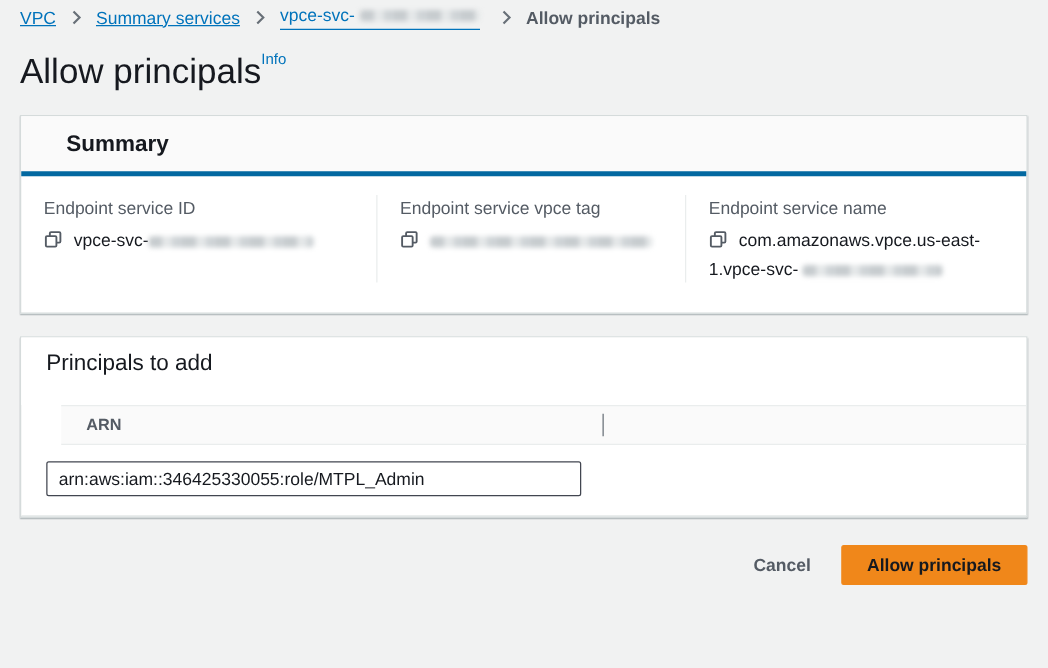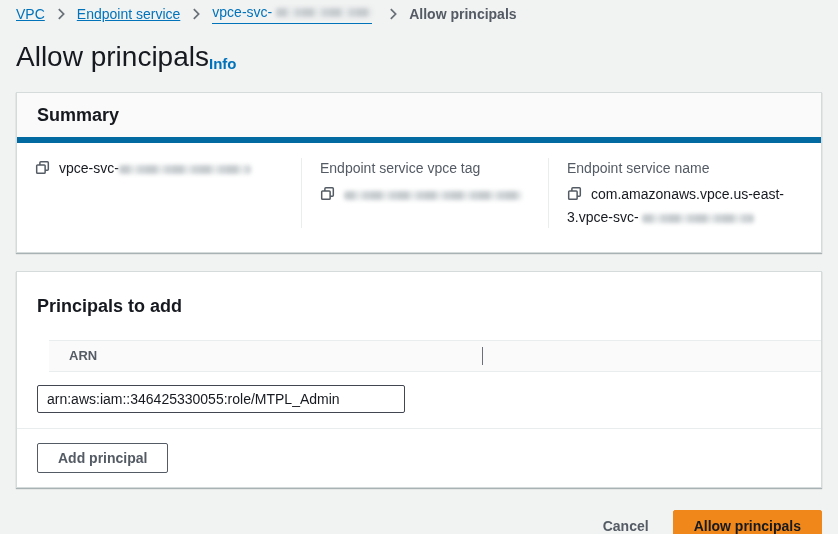--- a/index.html
+++ b/index.html
@@ -33,63 +33,63 @@
   .redact {
     display:inline-block; height:9px; border-radius:3px;
     background:repeating-linear-gradient(90deg,#c6cbce 0 11px,#e4e7e8 11px 19px,#ced3d6 19px 27px);
     filter:blur(2px);
     vertical-align:middle;
   }
 
   
   .title-row { display:flex; align-items:flex-end; margin:16px 0 18px; }
   .page-title { font-size:28px; font-weight:400; line-height:34px; color:#16191f; }
-  .info-link { font-size:15px; font-weight:700; color:#0073bb; line-height:14px; margin-bottom:3px; cursor:pointer; }
+  .info-link { font-size:12px; font-weight:400; color:#0073bb; line-height:14px; margin-bottom:20px; cursor:pointer; }
 
   
   .card {
     background:#fff;
     border:1px solid #d5dbdb;
     box-shadow:0 1px 1px 0 rgba(0,28,36,0.3);
   }
   .card-header {
     background:#fafafa;
-    border-bottom:6px solid #0369a1;
-    padding:12px 20px;
+    border-bottom:4px solid #0369a1;
+    padding:12px 36px;
     font-size:18px; font-weight:700; line-height:20px;
   }
 
   
   .summary-content { display:flex; padding:15px 0 24px; }
   .sum-col { padding:0 18px; }
   .sum-col.c1 { width:284px; }
   .sum-col.c2 { width:247px; border-left:1px solid #eaeded; }
   .sum-col.c3 { width:235px; border-left:1px solid #eaeded; }
   .field-label { color:#545b64; font-size:14px; line-height:20px; margin-bottom:6px; }
   .field-value { font-size:14px; line-height:21px; color:#16191f; }
   .copy-icon { display:inline-block; vertical-align:-2px; margin-right:9px; cursor:pointer; }
 
   
   .principals-card { margin-top:18px; }
-  .p-header { padding:22px 20px 22px; font-size:18px; font-weight:700; line-height:24px; background:#fff; }
+  .p-header { padding:8px 20px 22px; font-size:18px; font-weight:400; line-height:24px; background:#fff; }
   .table-head {
     position:relative;
     background:#fafafa;
     border-top:1px solid #eaeded;
     border-bottom:1px solid #eaeded;
     padding:8px 20px;
     font-size:13px; font-weight:700; color:#545b64; line-height:14px;margin-left:32px;
   }
   .col-divider {
     position:absolute; left:433px; top:6px;
     width:1px; height:18px; background:#687078; cursor:col-resize;
   }
   .input-row { padding:13px 20px 15px; border-bottom:1px solid #eaeded; }
   .arn-input {
-    width:368px; height:28px;
+    width:428px; height:28px;
     border:1px solid #424650; border-radius:2px;
     padding:0 9px;
     font-family:"Liberation Sans", sans-serif;
     font-size:14px; color:#16191f;
     background:#fff;
   }
   .button-row { padding:14px 20px 14px; }
   .btn {
     display:inline-block;
     font-family:"Liberation Sans", sans-serif;
@@ -120,21 +120,21 @@
 
 <div class="page">
 
   <nav class="breadcrumb">
     <a class="crumb-link">VPC</a>
     <span class="crumb-sep">
       <svg width="14" height="14" viewBox="0 0 16 16">
           <path d="M5.5 2.5 11 8l-5.5 5.5" fill="none" stroke="#687078" stroke-width="2"></path>
         </svg>
     </span>
-    <a class="crumb-link">Endpoint service</a>
+    <a class="crumb-link">Summary services</a>
     <span class="crumb-sep">
       <svg width="14" height="14" viewBox="0 0 16 16">
           <path d="M5.5 2.5 11 8l-5.5 5.5" fill="none" stroke="#687078" stroke-width="2"></path>
         </svg>
     </span>
     <a class="crumb-svc">
         <span>vpce-svc-</span>
         <span class="redact" style="width:96px"></span>
       </a>
     <span class="crumb-sep" style="margin-left:14px">
@@ -148,20 +148,21 @@
   <div class="title-row">
     <h1 class="page-title">Allow principals</h1>
     <a class="info-link">Info</a>
   </div>
 
   <section class="card">
     <div class="card-header">Summary</div>
     <div class="summary-content">
 
       <div class="sum-col c1">
+        <div class="field-label">Endpoint service ID</div>
         <div class="field-value">
           <span class="copy-icon">
             <svg width="15" height="15" viewBox="0 0 16 16">
                 <rect x="5.2" y="1.8" width="9" height="9" rx="1" fill="none" stroke="#545b64" stroke-width="1.6"></rect>
                 <rect x="1.8" y="5.2" width="9" height="9" rx="1" fill="#fff" stroke="#545b64" stroke-width="1.6"></rect>
               </svg>
           </span><span>vpce-svc-</span><span class="redact" style="width:132px"></span>
         </div>
       </div>
 
@@ -178,42 +179,39 @@
       </div>
 
       <div class="sum-col c3">
         <div class="field-label">Endpoint service name</div>
         <div class="field-value" style="width:252px">
           <span class="copy-icon">
             <svg width="15" height="15" viewBox="0 0 16 16">
                 <rect x="5.2" y="1.8" width="9" height="9" rx="1" fill="none" stroke="#545b64" stroke-width="1.6"></rect>
                 <rect x="1.8" y="5.2" width="9" height="9" rx="1" fill="#fff" stroke="#545b64" stroke-width="1.6"></rect>
               </svg>
-          </span><span>com.amazonaws.vpce.us-east-3.vpce-svc-</span> <span class="redact" style="width:112px"></span>
+          </span><span>com.amazonaws.vpce.us-east-1.vpce-svc-</span> <span class="redact" style="width:112px"></span>
         </div>
       </div>
 
     </div>
   </section>
 
   <section class="card principals-card">
     <div class="p-header">Principals to add</div>
 
     <div class="table-head">
       <span>ARN</span>
       <span class="col-divider"></span>
     </div>
 
     <div class="input-row">
       <input class="arn-input" type="text" value="arn:aws:iam::346425330055:role/MTPL_Admin" style="">
     </div>
 
-    <div class="button-row">
-      <button class="btn btn-normal">Add principal</button>
-    </div>
   </section>
 
   <div class="footer-actions">
     <a class="cancel-link">Cancel</a>
     <button class="btn btn-primary">Allow principals</button>
   </div>
 
 </div>
 
 </body></html>

